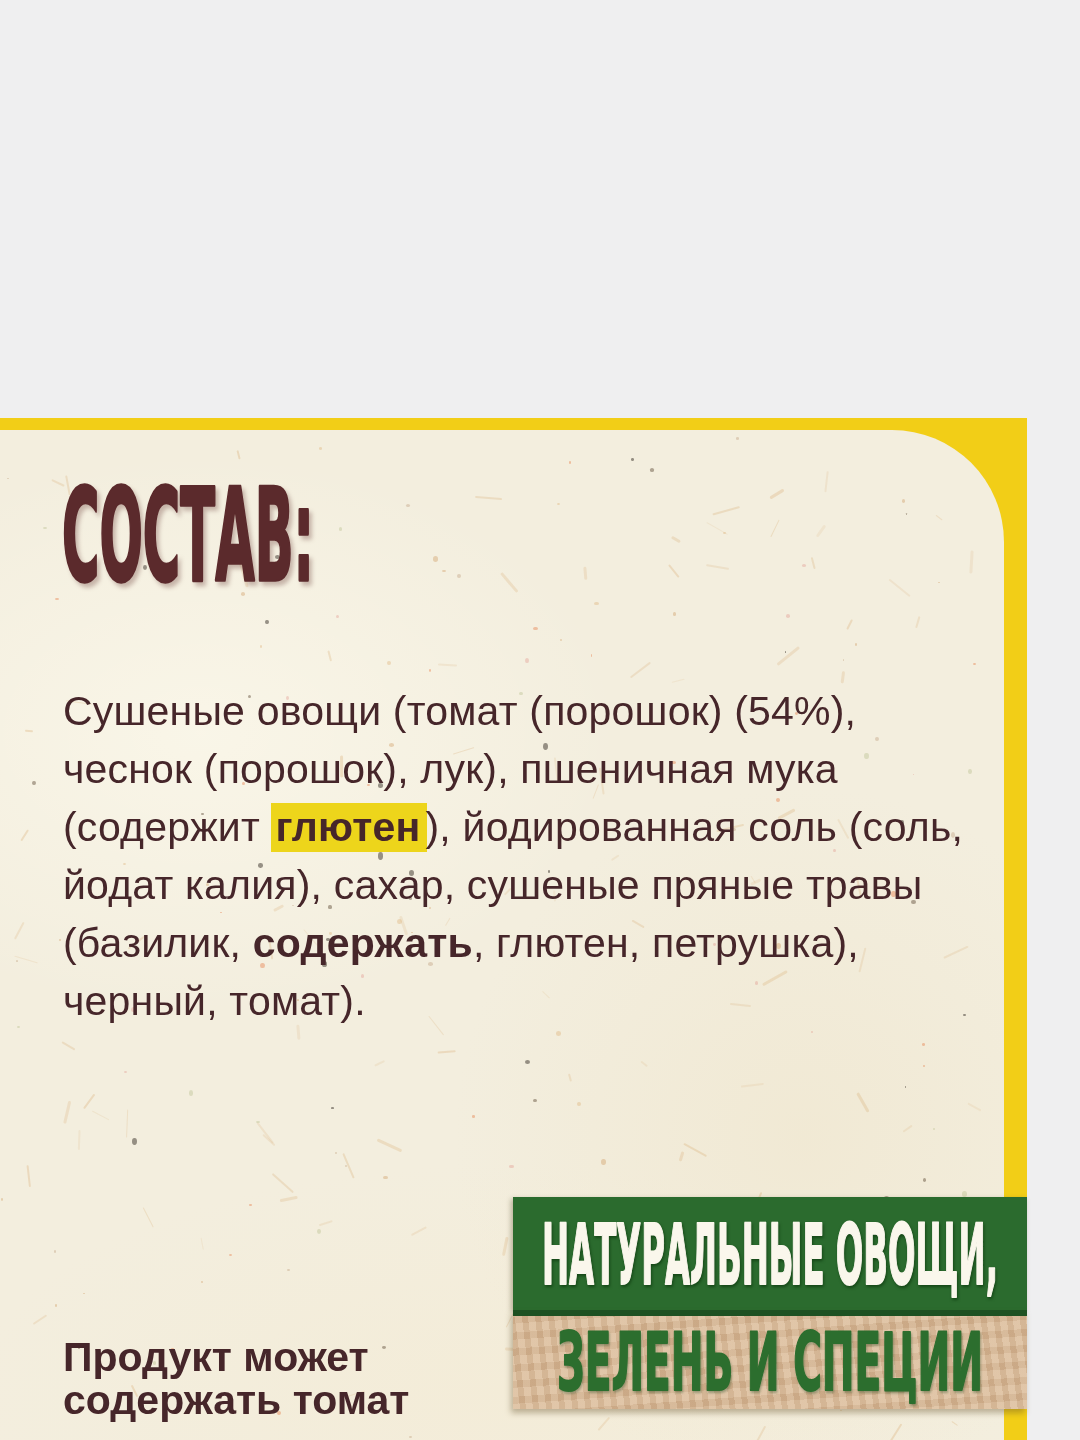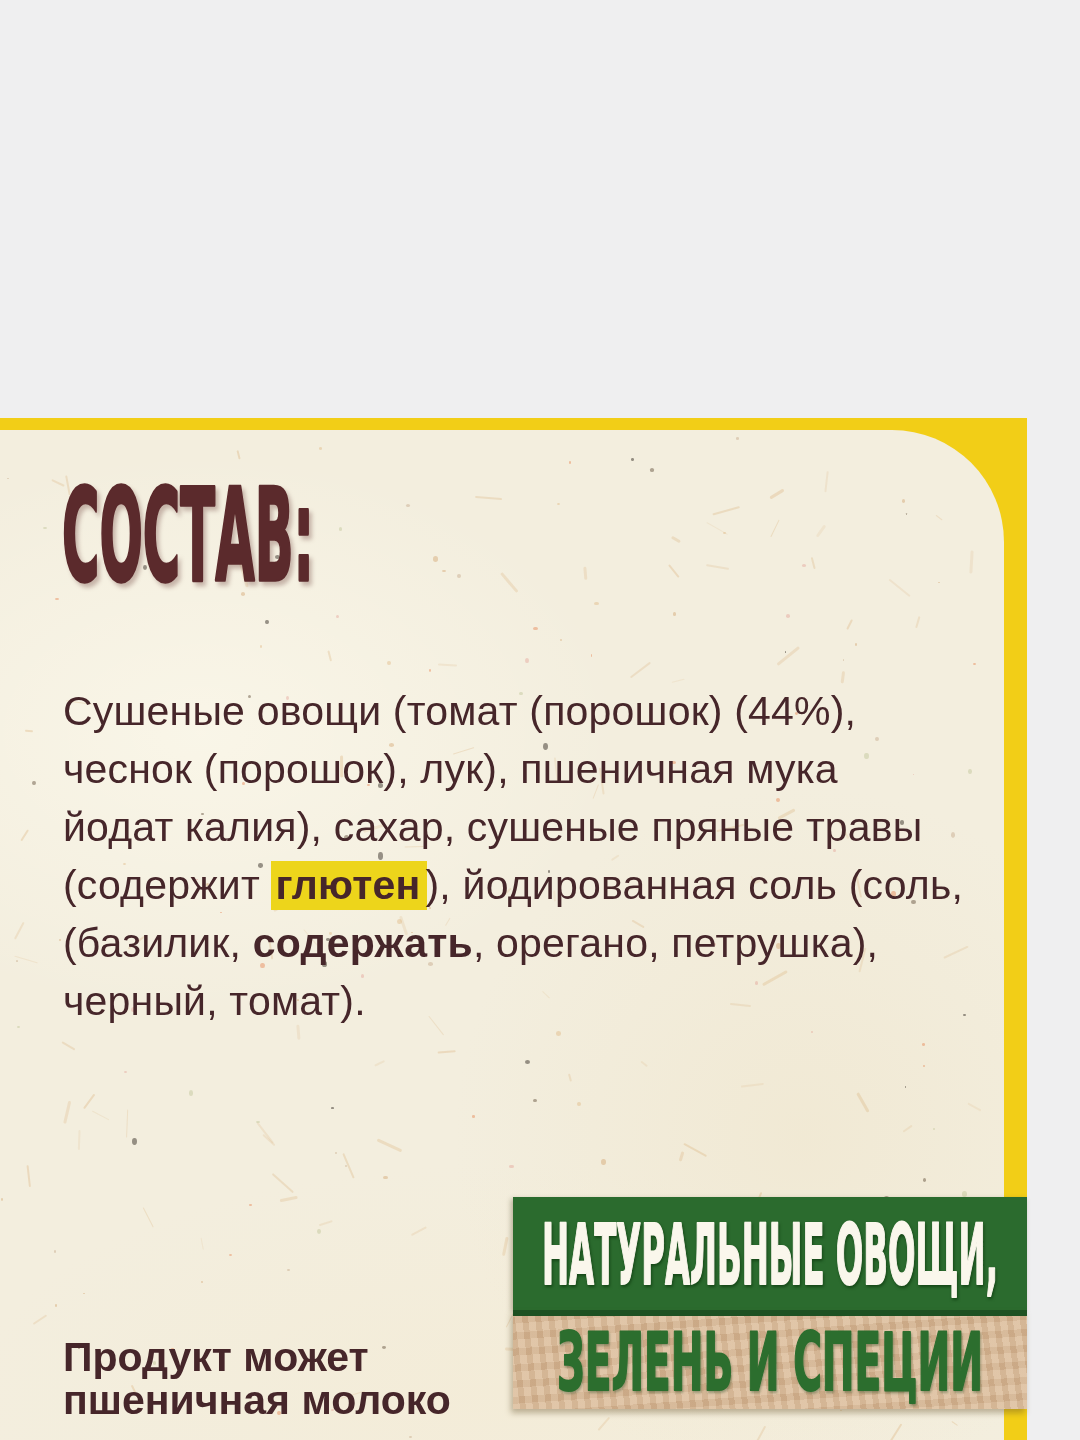--- a/index.html
+++ b/index.html
@@ -362,31 +362,31 @@
       </div>
   </div>
 
   <div class="title-wrap">
     <svg width="282" height="146" viewBox="0 0 282 146" aria-hidden="true">
       <text x="2" y="116" font-family="DejaVu Sans, sans-serif" font-size="128" font-weight="bold" fill="currentColor" stroke="currentColor" stroke-width="3.5" stroke-linejoin="round" stroke-linecap="round" paint-order="stroke" textLength="252" lengthAdjust="spacingAndGlyphs">СОСТАВ:</text>
     </svg>
   </div>
 
   <div class="ingredients" id="ingredients">
-      <div class="line"><span>Сушеные овощи (томат (порошок) (44%),</span></div>
+      <div class="line"><span>Сушеные овощи (томат (порошок) (54%),</span></div>
       <div class="line"><span>чеснок (порошок), лук), пшеничная мука</span></div>
+      <div class="line"><span>(содержит </span><span class="b hl">глютен</span><span>), йодированная соль (соль,</span></div>
       <div class="line"><span>йодат калия), сахар, сушеные пряные травы</span></div>
-      <div class="line"><span>(содержит </span><span class="b hl">глютен</span><span>), йодированная соль (соль,</span></div>
-      <div class="line"><span>(базилик, </span><span class="b">содержать</span><span>, орегано, петрушка),</span></div>
+      <div class="line"><span>(базилик, </span><span class="b">содержать</span><span>, глютен, петрушка),</span></div>
       <div class="line"><span>черный, томат).</span></div>
     </div>
 
   <div class="allergen-note">
     <div>Продукт может</div>
-    <div>пшеничная молоко</div>
+    <div>содержать томат</div>
   </div>
 
   <div class="banner banner-green">
     <svg width="474" height="90" viewBox="0 0 474 90" aria-hidden="true">
       <text x="237" y="75" text-anchor="middle" font-family="DejaVu Sans, sans-serif" font-size="84" font-weight="bold" fill="currentColor" stroke="currentColor" stroke-width="2" stroke-linejoin="round" stroke-linecap="round" paint-order="stroke" textLength="456" lengthAdjust="spacingAndGlyphs">НАТУРАЛЬНЫЕ ОВОЩИ,</text>
     </svg>
   </div>
 
   <div class="banner banner-tan">
     <svg width="444" height="84" viewBox="0 0 444 84" aria-hidden="true">

